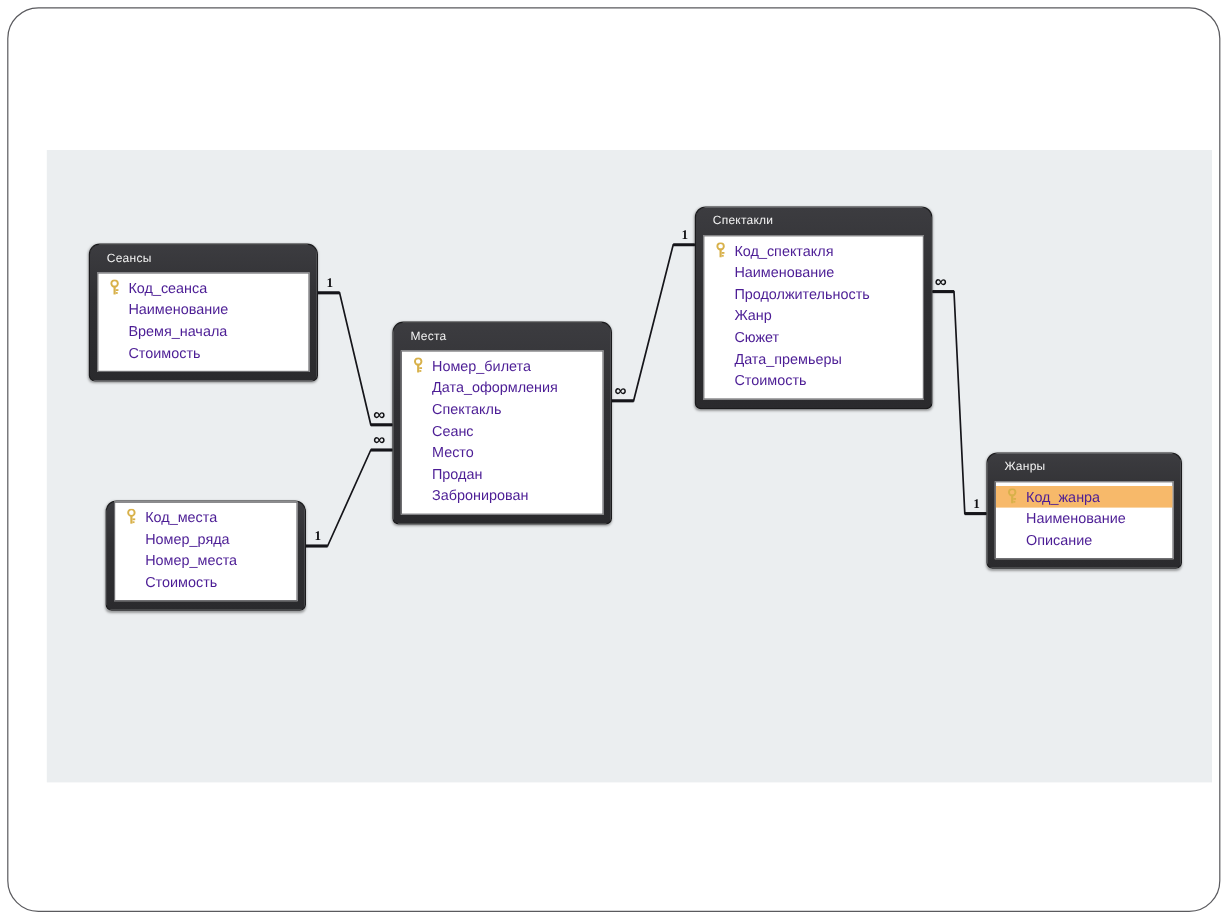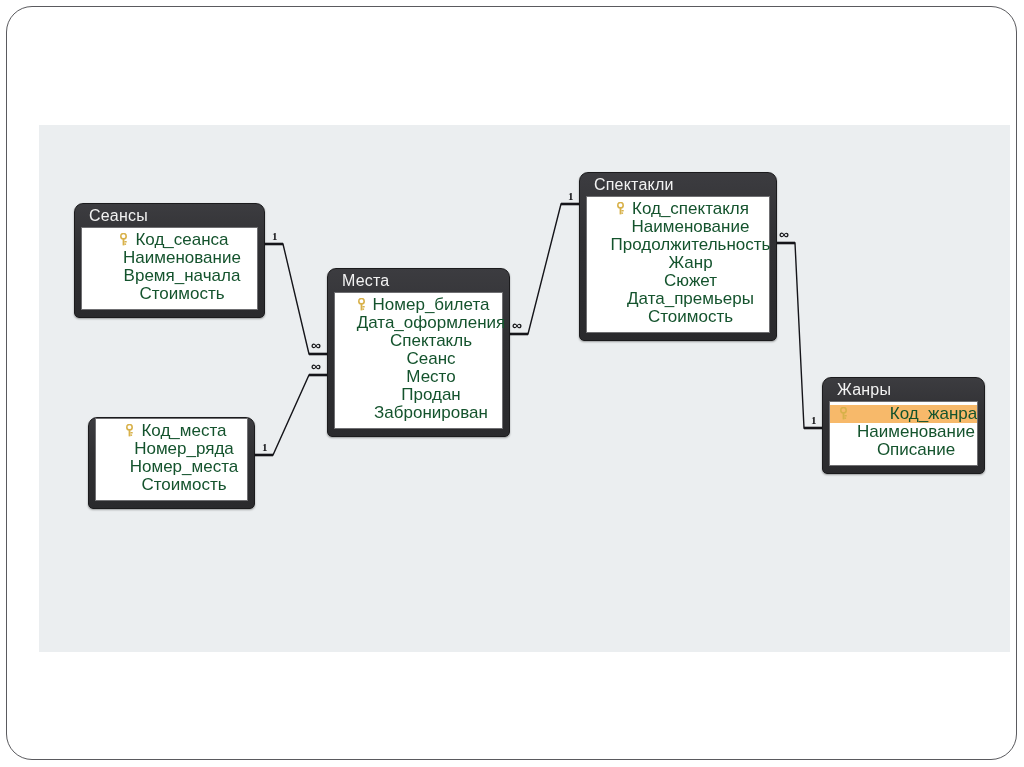--- a/index.html
+++ b/index.html
@@ -56,44 +56,42 @@
     border: 1px solid #1b1b1d;
     border-radius: 9px 9px 5px 5px;
     padding: 0 6px 7px 6px;
     box-shadow: 0 1px 2px rgba(0,0,0,0.35);
   }
   .tbl-title {
     height: 23px;
     line-height: 23px;
     padding-left: 8px;
     color: #f2f2f2;
-    font-size: 16px;
+    font-size: 10px;
     letter-spacing: .2px;
     white-space: nowrap;
     overflow: hidden;
   }
   .tbl-body {
     background: #ffffff;
     border: 1px solid #6f6f72;
     padding: 3px 0 6px 0;
   }
   .fld {
     height: 18px;
     line-height: 18px;
-    font-size: 17px;
-    color: #14532d;
+    font-size: 12px;
+    color: #4c1d95;
     white-space: nowrap;
     display: flex;
     align-items: center;
     padding-left: 8px;
-    justify-content: center;
   }
   .fld.pk-sel {
     background: #f7b96a;
-    gap: 35px;
   }
   .fld .fname {
     padding-left: 4px;
   }
   .keyslot {
     width: 13px;
     min-width: 13px;
     height: 14px;
     display: inline-block;
     position: relative;

